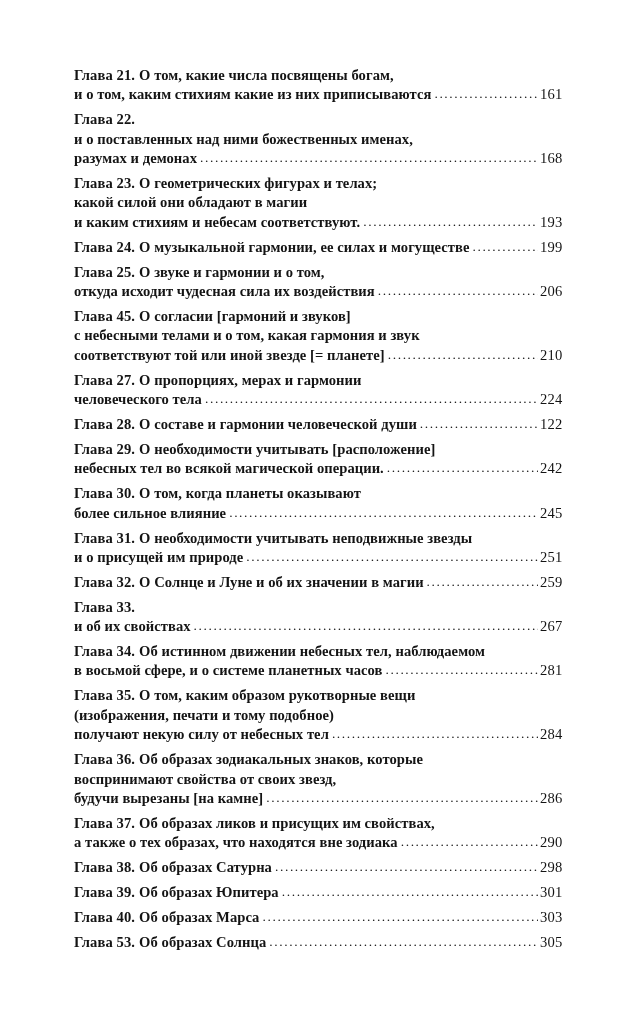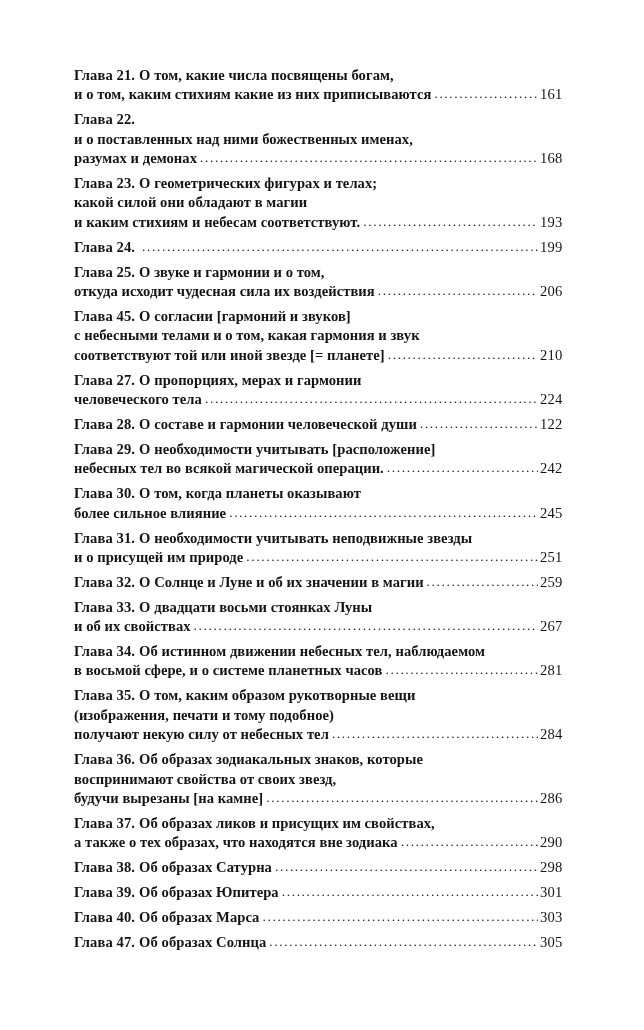--- a/index.html
+++ b/index.html
@@ -106,20 +106,21 @@
       </div>
       <div class="line">
         <span class="txt">и каким стихиям и небесам соответствуют.</span>
         <span class="dots">.............................................................................................................</span>
         <span class="page">193</span>
       </div>
     </div>
     <div class="entry">
       <div class="line">
         <span class="chap">Глава 24.</span>
+        <span class="txt">О музыкальной гармонии, ее силах и могуществе</span>
         <span class="dots">.............................................................................................................</span>
         <span class="page">199</span>
       </div>
     </div>
     <div class="entry">
       <div class="line nofill">
         <span class="chap">Глава 25.</span>
         <span class="txt">О звуке и гармонии и о том,</span>
         <span class="spacer"></span>
       </div>
@@ -205,21 +206,20 @@
       <div class="line">
         <span class="chap">Глава 32.</span>
         <span class="txt">О Солнце и Луне и об их значении в магии</span>
         <span class="dots">.............................................................................................................</span>
         <span class="page">259</span>
       </div>
     </div>
     <div class="entry">
       <div class="line nofill">
         <span class="chap">Глава 33.</span>
-        <span class="txt">О двадцати восьми стоянках Луны</span>
         <span class="spacer"></span>
       </div>
       <div class="line">
         <span class="txt">и об их свойствах</span>
         <span class="dots">.............................................................................................................</span>
         <span class="page">267</span>
       </div>
     </div>
     <div class="entry">
       <div class="line nofill">
@@ -296,19 +296,19 @@
     <div class="entry">
       <div class="line">
         <span class="chap">Глава 40.</span>
         <span class="txt">Об образах Марса</span>
         <span class="dots">.............................................................................................................</span>
         <span class="page">303</span>
       </div>
     </div>
     <div class="entry">
       <div class="line">
-        <span class="chap">Глава 47.</span>
+        <span class="chap">Глава 53.</span>
         <span class="txt">Об образах Солнца</span>
         <span class="dots">.............................................................................................................</span>
         <span class="page">305</span>
       </div>
     </div>
   </div>
 
 </body></html>

